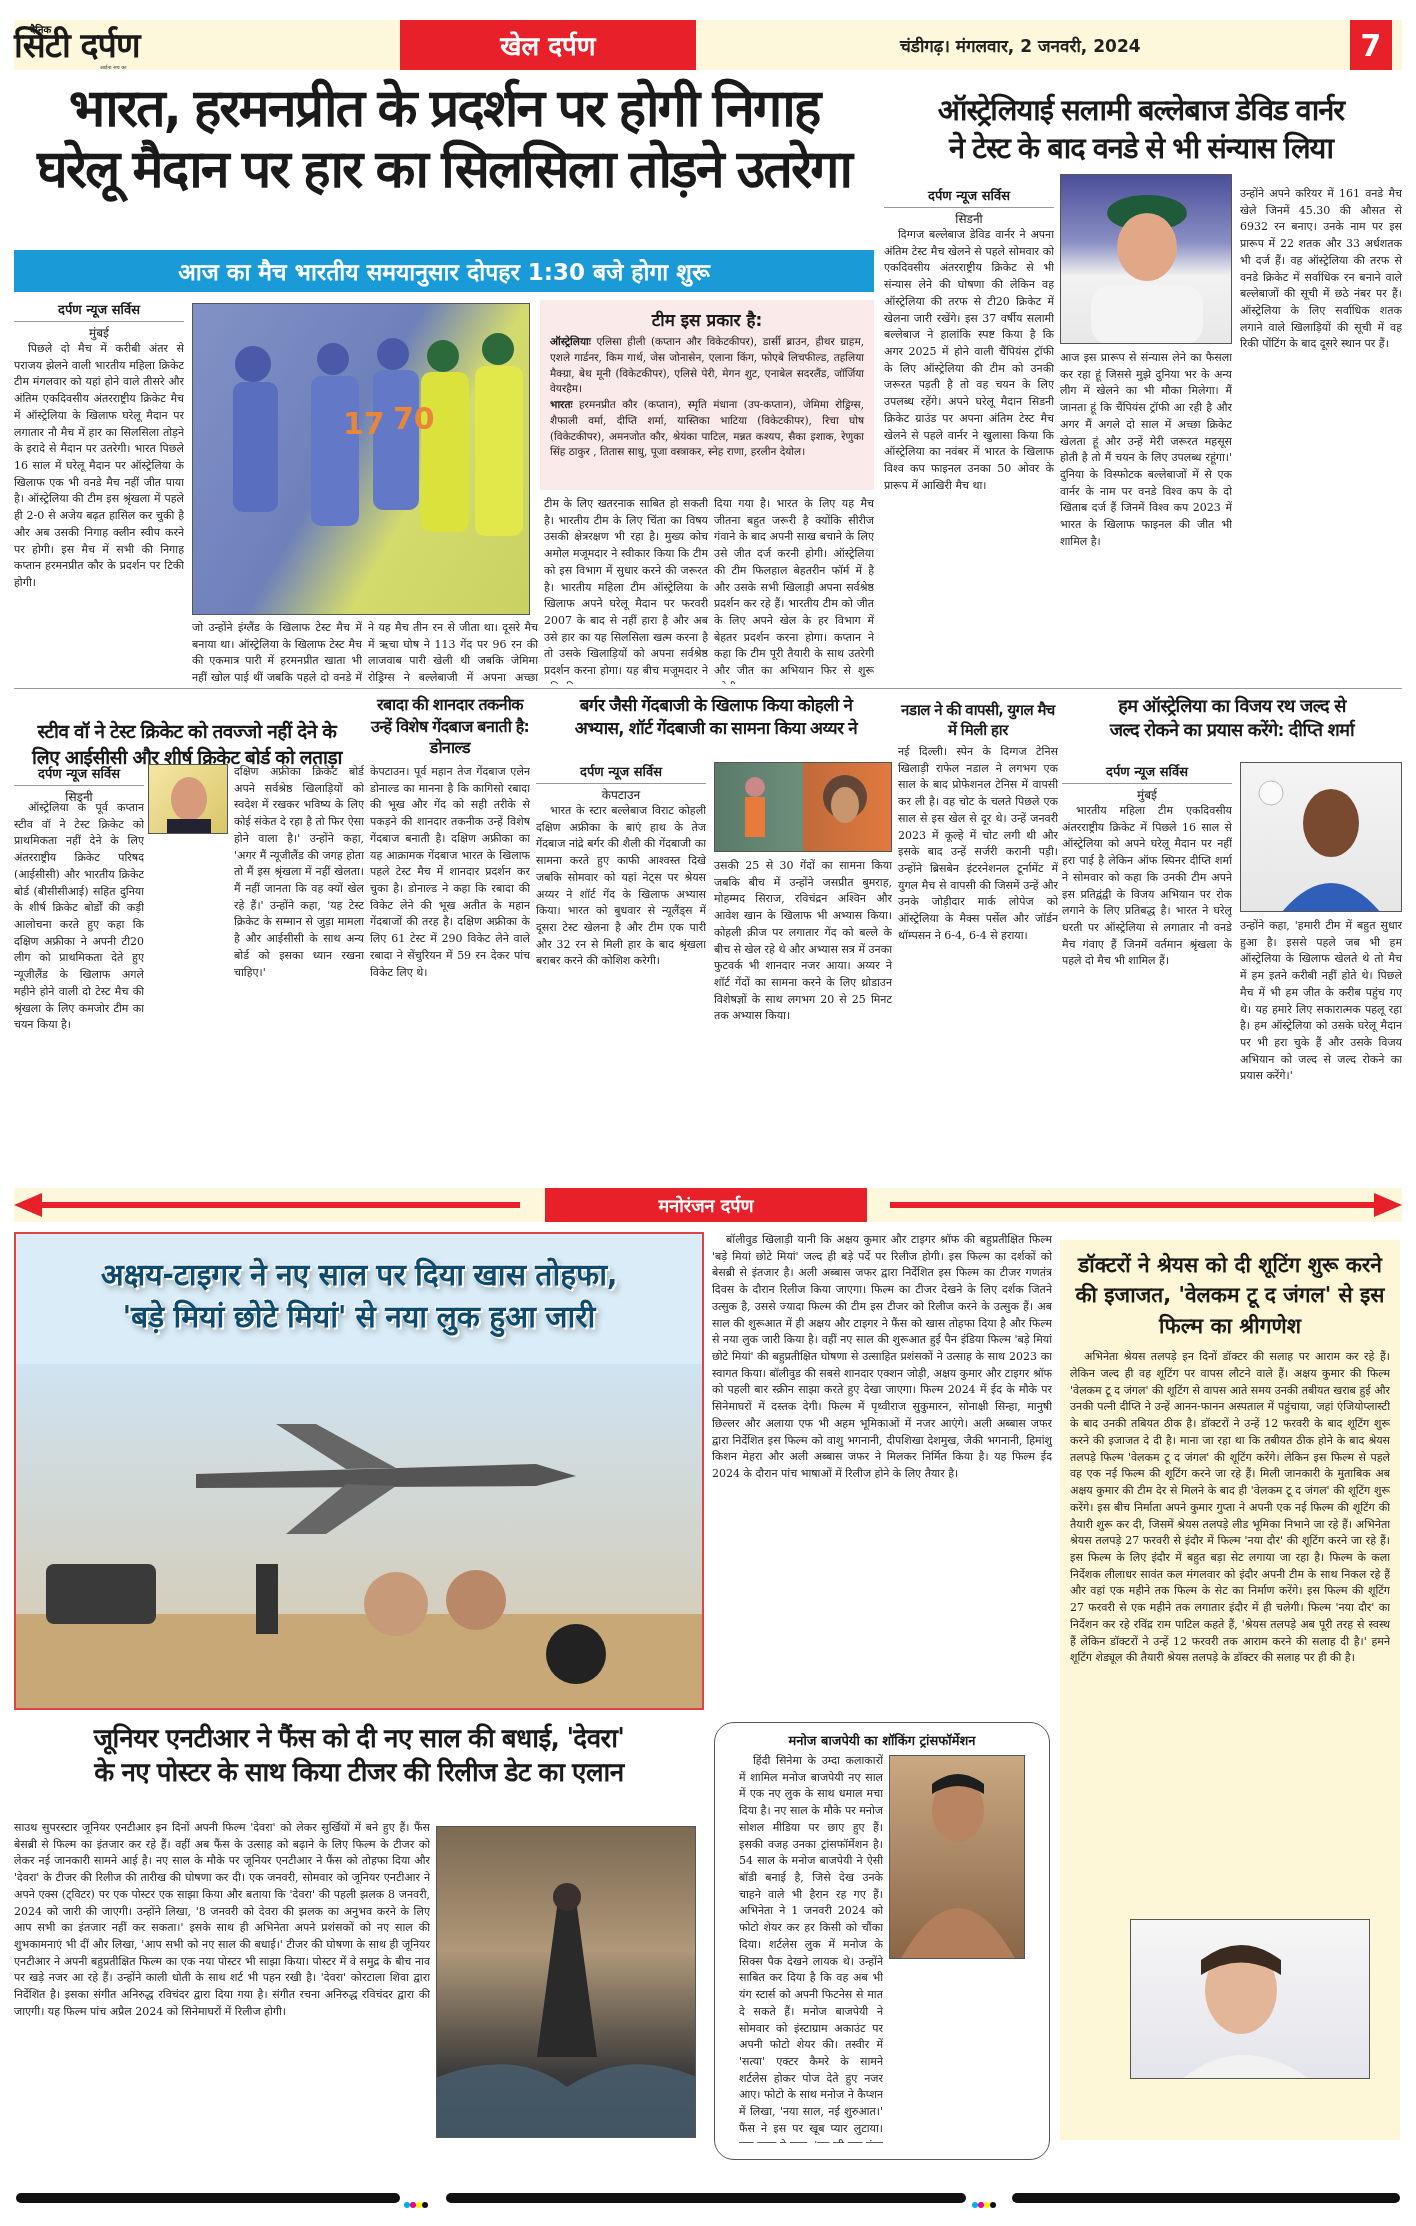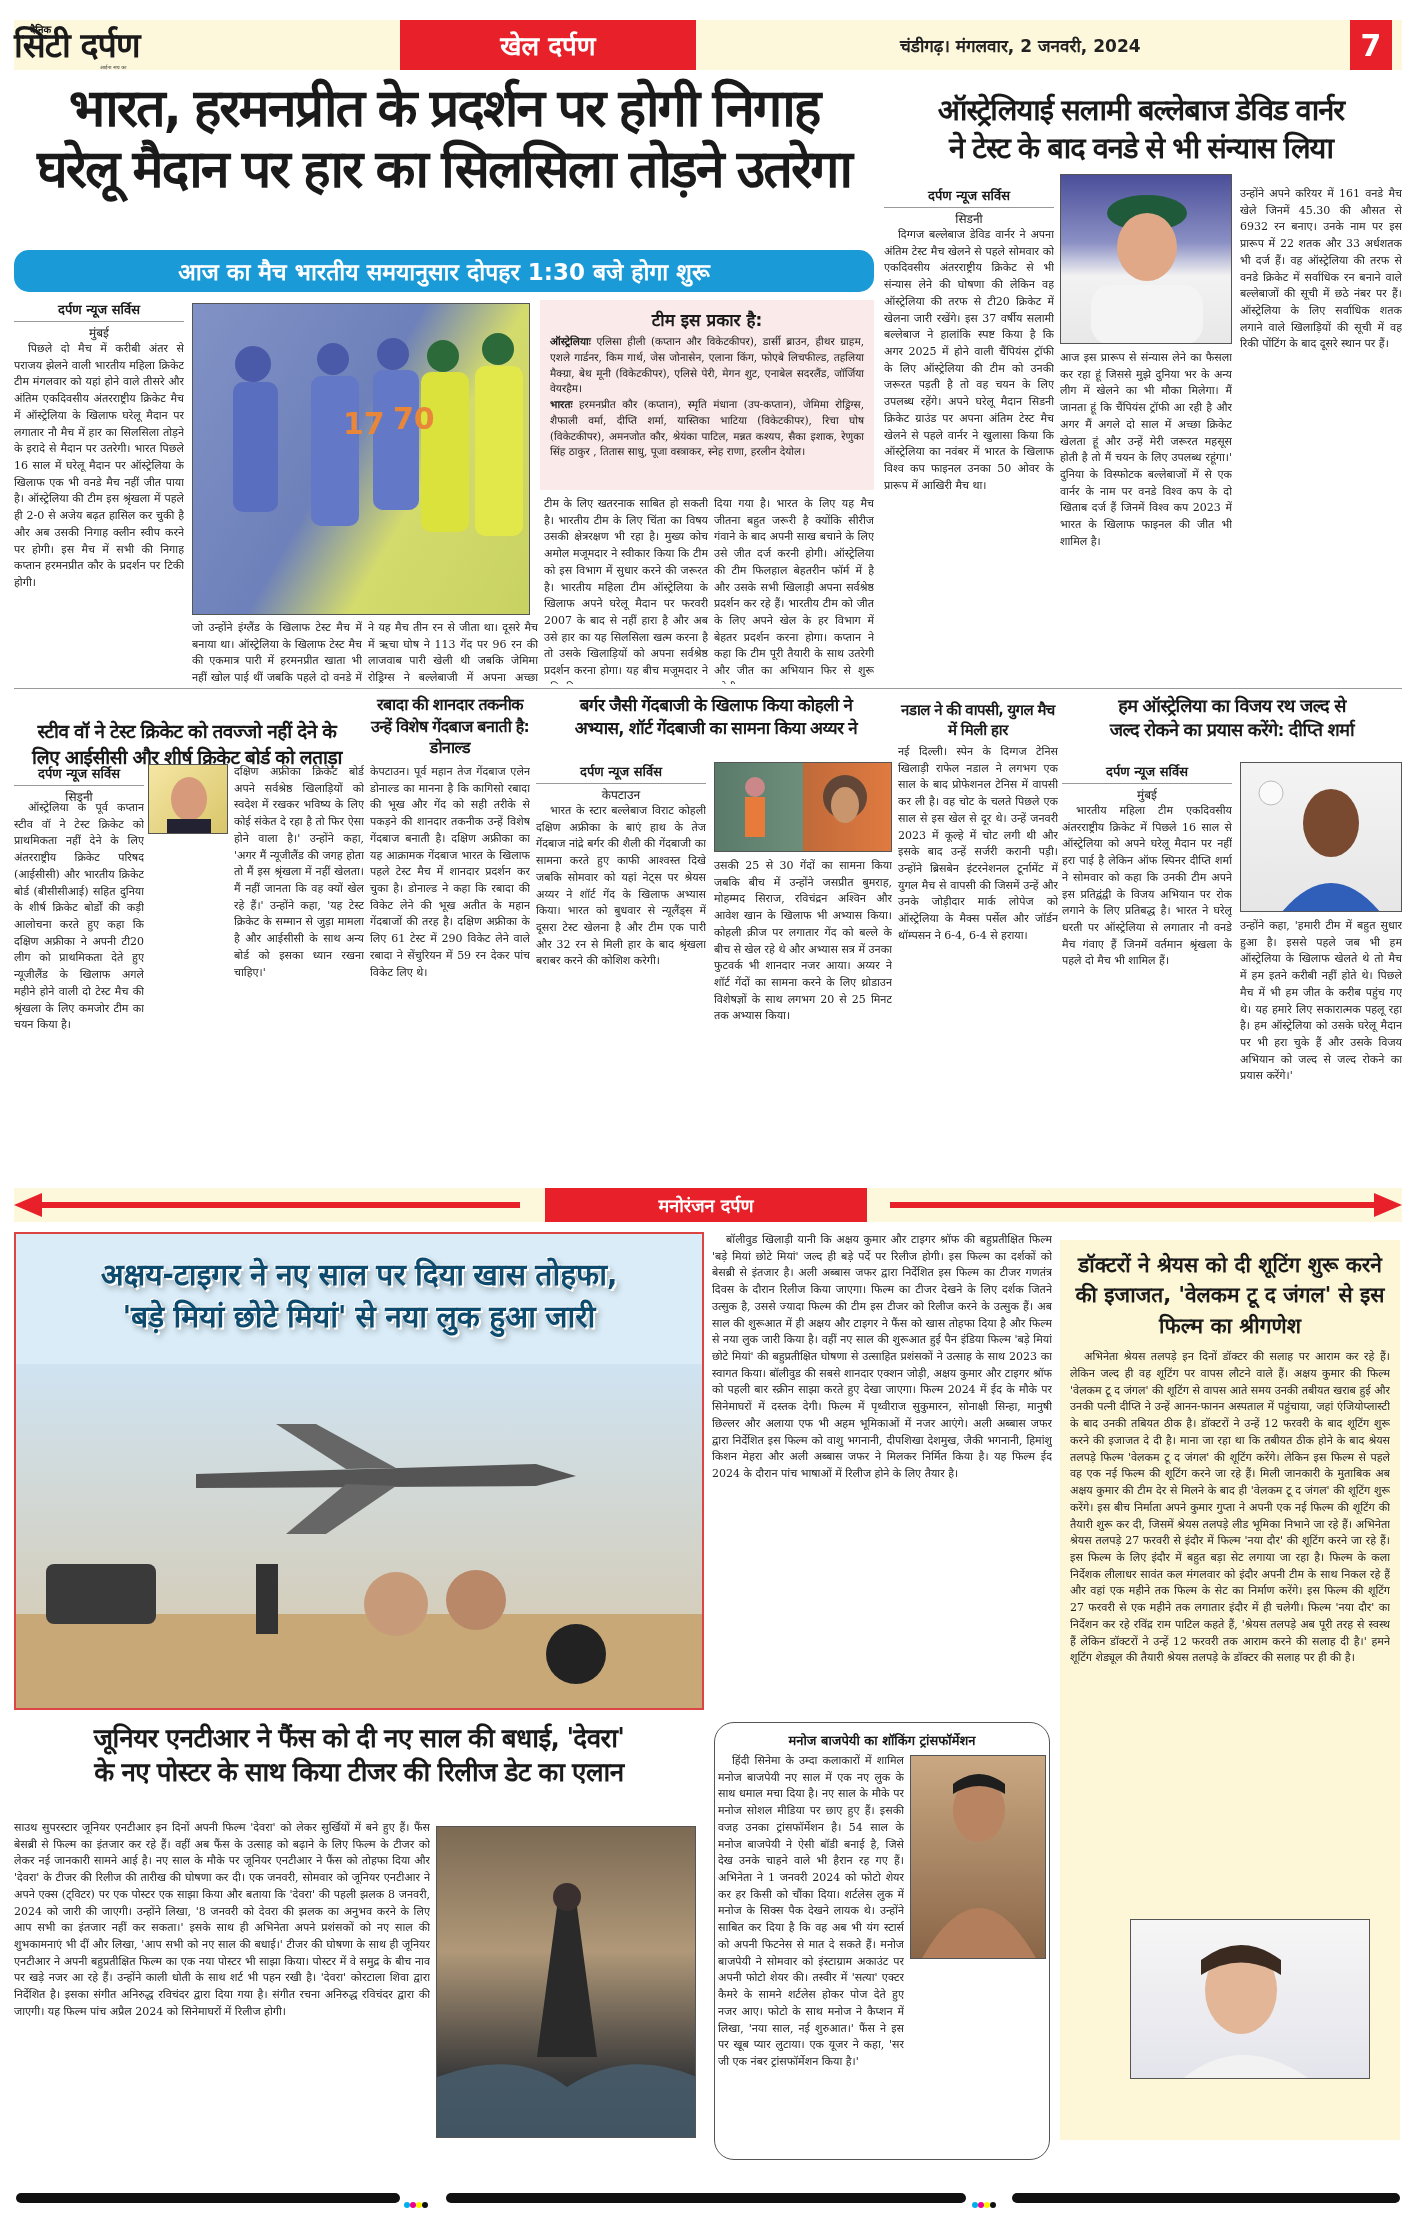--- a/index.html
+++ b/index.html
@@ -9,21 +9,21 @@
   .logo-small { left: 30px; top: 22px; font-size: 10px; font-weight: bold; color: #111; }
   .logo { left: 14px; top: 28px; font-size: 34px; font-weight: 900; letter-spacing: -1px; line-height: 1; font-family: "DejaVu Sans", sans-serif; }
   .logo-tag { left: 100px; top: 64px; font-size: 5px; color: #333; }
   .section-tab { background: #e8202a; color: #fff; font-weight: bold; display: flex; align-items: center; justify-content: center; }
   .khel-tab { left: 400px; top: 20px; width: 296px; height: 50px; font-size: 26px; }
   .dateline { left: 900px; top: 34px; font-size: 17px; font-weight: bold; color: #222; }
   .page-no { left: 1350px; top: 20px; width: 42px; height: 50px; font-size: 30px; }
   .big-head { font-family: "DejaVu Sans Condensed", "DejaVu Sans", sans-serif; font-weight: 900; color: #1a1a1a; line-height: 1.18; }
   .h-main { left: 14px; top: 78px; width: 860px; font-size: 52px; text-align: center; letter-spacing: -2px; }
   .h-warner { left: 880px; top: 92px; width: 522px; font-size: 29px; text-align: center; letter-spacing: -1px; line-height: 1.3; }
-  .blue-bar { left: 14px; top: 250px; width: 860px; height: 42px; background: #1a9ad6; color: #fff; font-size: 23px; font-weight: bold; display: flex; align-items: center; justify-content: center; border-radius: 15px; }
+  .blue-bar { left: 14px; top: 250px; width: 860px; height: 42px; background: #1a9ad6; color: #fff; font-size: 23px; font-weight: bold; display: flex; align-items: center; justify-content: center; }
   .byline { font-size: 13px; font-weight: bold; text-align: center; border-bottom: 1px solid #999; padding-bottom: 3px; }
   .dateloc { font-size: 12px; text-align: center; margin-top: 2px; }
   .body-text { font-size: 11px; line-height: 1.52; text-align: justify; color: #222; font-family: "DejaVu Serif", serif; }
   .photo { background: linear-gradient(135deg, #8aa0c4, #3d5590); border: 1px solid #555; overflow: hidden; }
   .team-box { left: 540px; top: 300px; width: 334px; height: 190px; background: #fbeaea; padding: 8px 10px; }
   .team-title { font-size: 17px; font-weight: bold; text-align: center; margin-bottom: 3px; }
   .team-text { font-size: 10.5px; line-height: 1.5; text-align: justify; font-family: "DejaVu Serif", serif; }
   .sub-head { font-family: "DejaVu Sans Condensed", "DejaVu Sans", sans-serif; font-weight: bold; line-height: 1.35; text-align: center; color: #1a1a1a; letter-spacing: -0.5px; }
   .divider-h { height: 1px; background: #999; }
   .mano-bar { left: 14px; top: 1188px; width: 1388px; height: 34px; background: #fdf8dc; }
@@ -219,21 +219,21 @@
 </div>
 <div class="abs body-text" style="left:14px;top:1820px;width:416px;height:350px;overflow:hidden;font-size:11px;">साउथ सुपरस्टार जूनियर एनटीआर इन दिनों अपनी फिल्म 'देवरा' को लेकर सुर्खियों में बने हुए हैं। फैंस बेसब्री से फिल्म का इंतजार कर रहे हैं। वहीं अब फैंस के उत्साह को बढ़ाने के लिए फिल्म के टीजर को लेकर नई जानकारी सामने आई है। नए साल के मौके पर जूनियर एनटीआर ने फैंस को तोहफा दिया और 'देवरा' के टीजर की रिलीज की तारीख की घोषणा कर दी। एक जनवरी, सोमवार को जूनियर एनटीआर ने अपने एक्स (ट्विटर) पर एक पोस्टर एक साझा किया और बताया कि 'देवरा' की पहली झलक 8 जनवरी, 2024 को जारी की जाएगी। उन्होंने लिखा, '8 जनवरी को देवरा की झलक का अनुभव करने के लिए आप सभी का इंतजार नहीं कर सकता।' इसके साथ ही अभिनेता अपने प्रशंसकों को नए साल की शुभकामनाएं भी दीं और लिखा, 'आप सभी को नए साल की बधाई।' टीजर की घोषणा के साथ ही जूनियर एनटीआर ने अपनी बहुप्रतीक्षित फिल्म का एक नया पोस्टर भी साझा किया। पोस्टर में वे समुद्र के बीच नाव पर खड़े नजर आ रहे हैं। उन्होंने काली धोती के साथ शर्ट भी पहन रखी है। 'देवरा' कोरटाला शिवा द्वारा निर्देशित है। इसका संगीत अनिरुद्ध रविचंदर द्वारा दिया गया है। संगीत रचना अनिरुद्ध रविचंदर द्वारा की जाएगी। यह फिल्म पांच अप्रैल 2024 को सिनेमाघरों में रिलीज होगी।</div>
 <div class="abs photo" style="left:436px;top:1826px;width:260px;height:312px;background:linear-gradient(180deg,#7c6a54 0%,#b09878 40%,#3a3a3a 80%,#1e2a30 100%);">
   <svg width="260" height="312">
       <path d="M120 80 L140 80 L160 230 L100 230 Z" fill="#2a2a2a"></path>
       <circle cx="130" cy="70" r="14" fill="#3a3030"></circle>
       <path d="M0 250 Q80 220 130 260 Q190 220 260 250 L260 312 L0 312 Z" fill="#4a6070" opacity="0.8"></path>
     </svg>
 </div>
 
-<div class="abs bubble" style="left:714px;top:1722px;width:336px;height:438px;padding:8px 3px;">
+<div class="abs bubble" style="left:714px;top:1722px;width:336px;height:438px;padding:8px 24px;">
   <div style="font-size:13px;font-weight:bold;text-align:center;margin-bottom:4px;">मनोज बाजपेयी का शॉकिंग ट्रांसफॉर्मेशन</div>
   <div class="photo" style="float:right;width:136px;height:204px;margin:2px 0 4px 6px;background:linear-gradient(180deg,#caa882,#8a6648);">
     <svg width="136" height="204">
         <ellipse cx="68" cy="54" rx="26" ry="32" fill="#b88462"></ellipse>
         <path d="M42 28 Q68 8 94 28 L94 38 Q68 22 42 38 Z" fill="#1e1e1e"></path>
         <path d="M10 204 Q68 100 126 204 Z" fill="#b27e5c"></path>
       </svg>
   </div>
   <div class="body-text" style="height:390px;overflow:hidden;text-indent:14px;">हिंदी सिनेमा के उम्दा कलाकारों में शामिल मनोज बाजपेयी नए साल में एक नए लुक के साथ धमाल मचा दिया है। नए साल के मौके पर मनोज सोशल मीडिया पर छाए हुए हैं। इसकी वजह उनका ट्रांसफॉर्मेशन है। 54 साल के मनोज बाजपेयी ने ऐसी बॉडी बनाई है, जिसे देख उनके चाहने वाले भी हैरान रह गए हैं। अभिनेता ने 1 जनवरी 2024 को फोटो शेयर कर हर किसी को चौंका दिया। शर्टलेस लुक में मनोज के सिक्स पैक देखने लायक थे। उन्होंने साबित कर दिया है कि वह अब भी यंग स्टार्स को अपनी फिटनेस से मात दे सकते हैं। मनोज बाजपेयी ने सोमवार को इंस्टाग्राम अकाउंट पर अपनी फोटो शेयर की। तस्वीर में 'सत्या' एक्टर कैमरे के सामने शर्टलेस होकर पोज देते हुए नजर आए। फोटो के साथ मनोज ने कैप्शन में लिखा, 'नया साल, नई शुरुआत।' फैंस ने इस पर खूब प्यार लुटाया। एक यूजर ने कहा, 'सर जी एक नंबर ट्रांसफॉर्मेशन किया है।'</div>
 </div>

